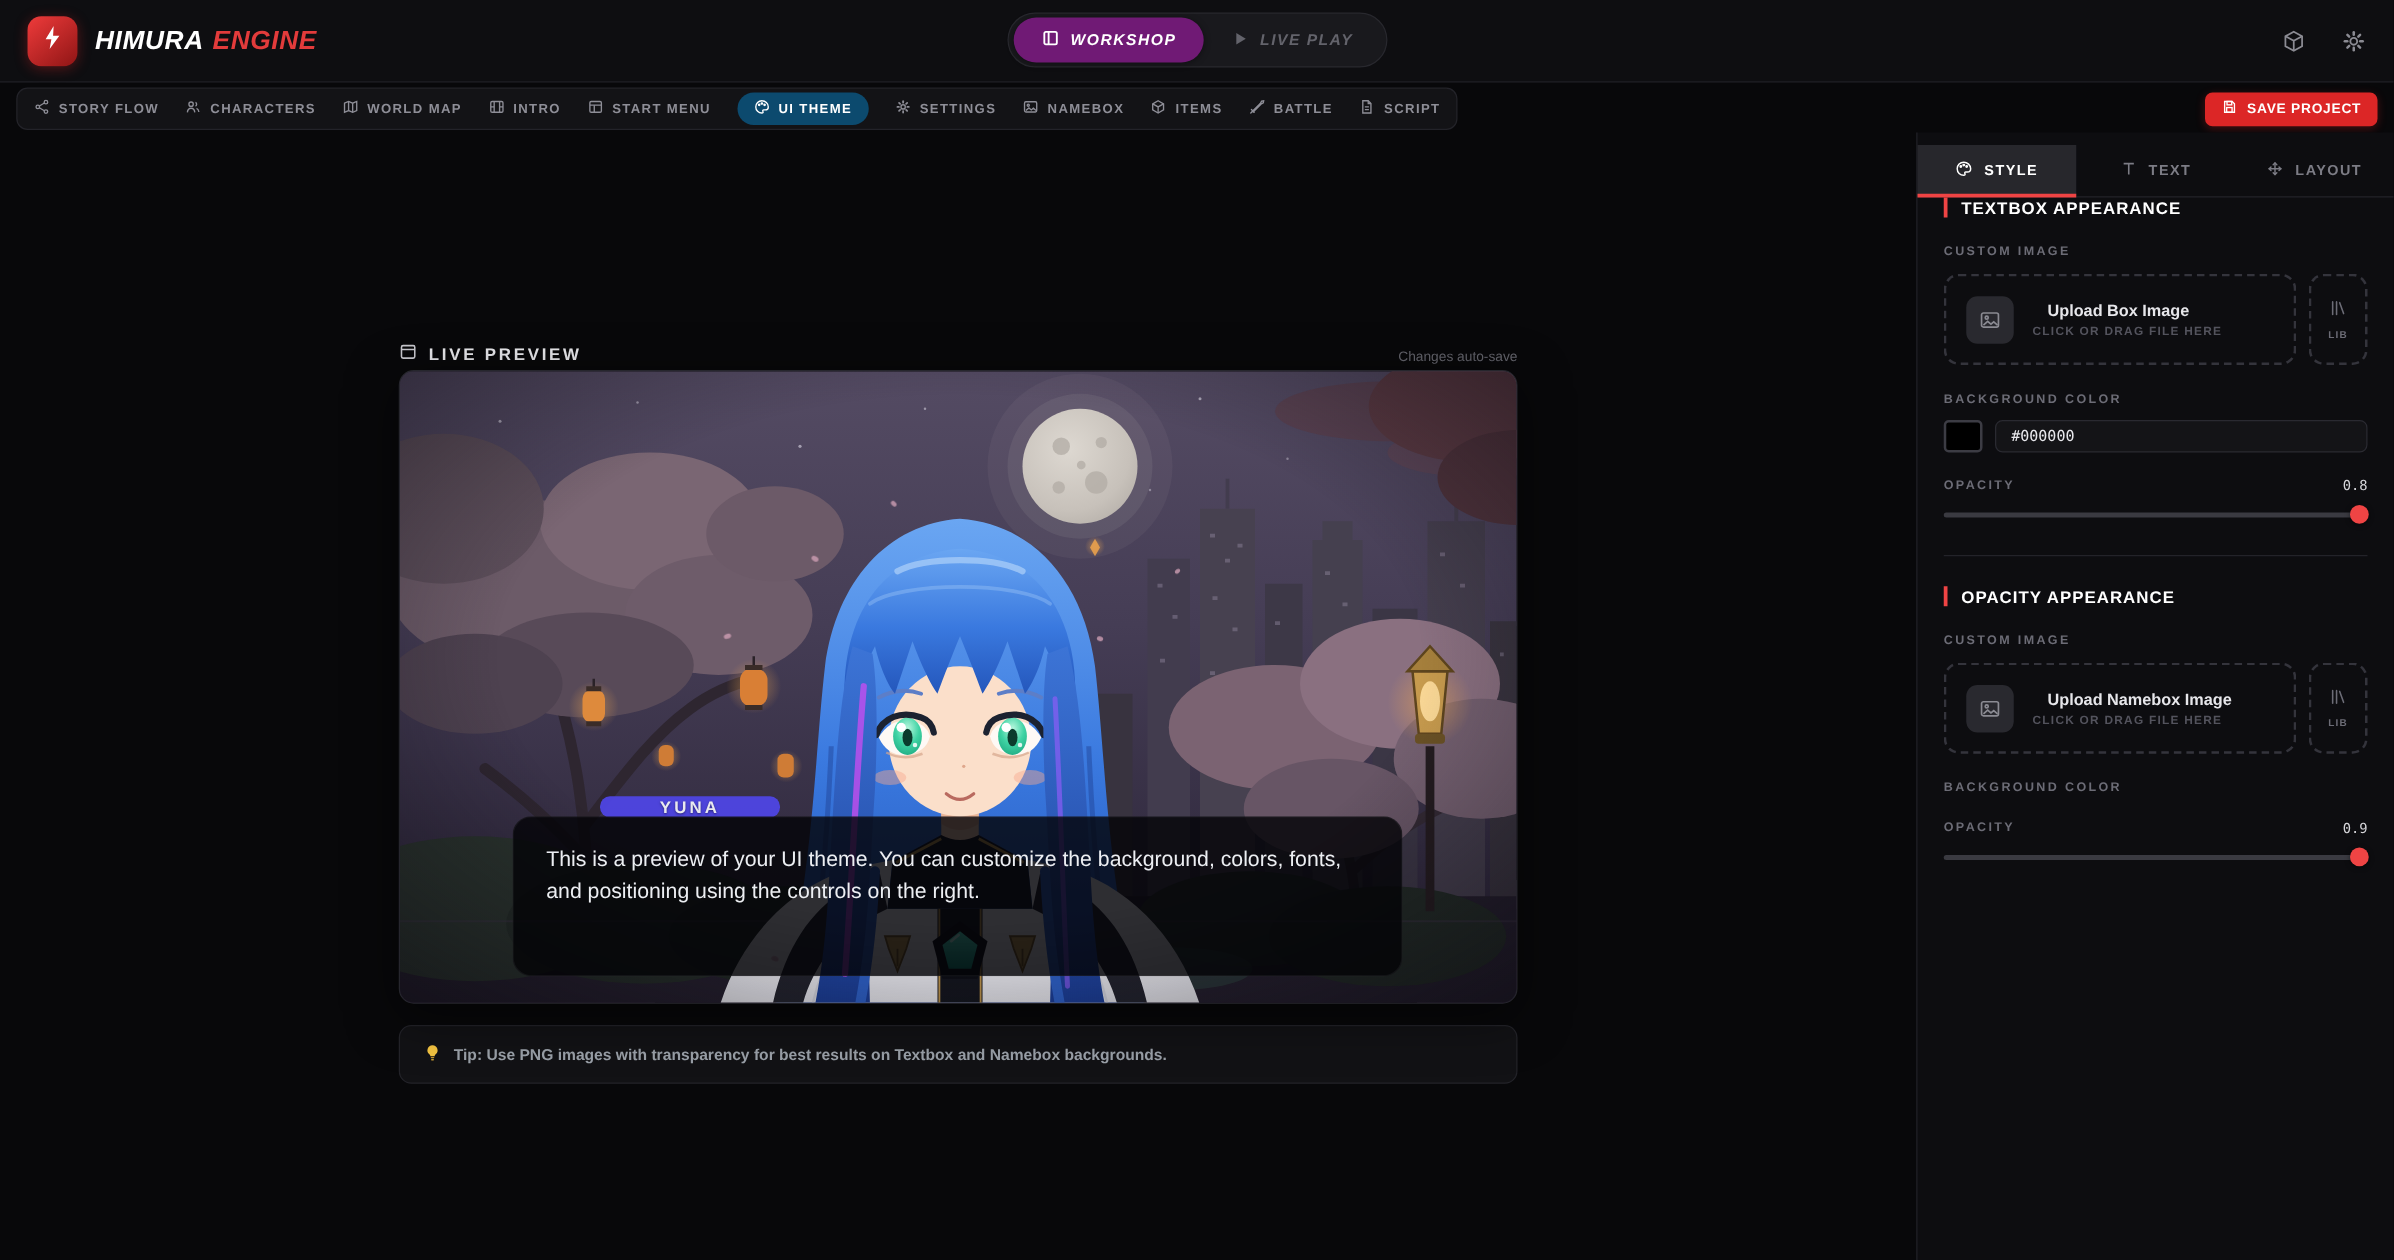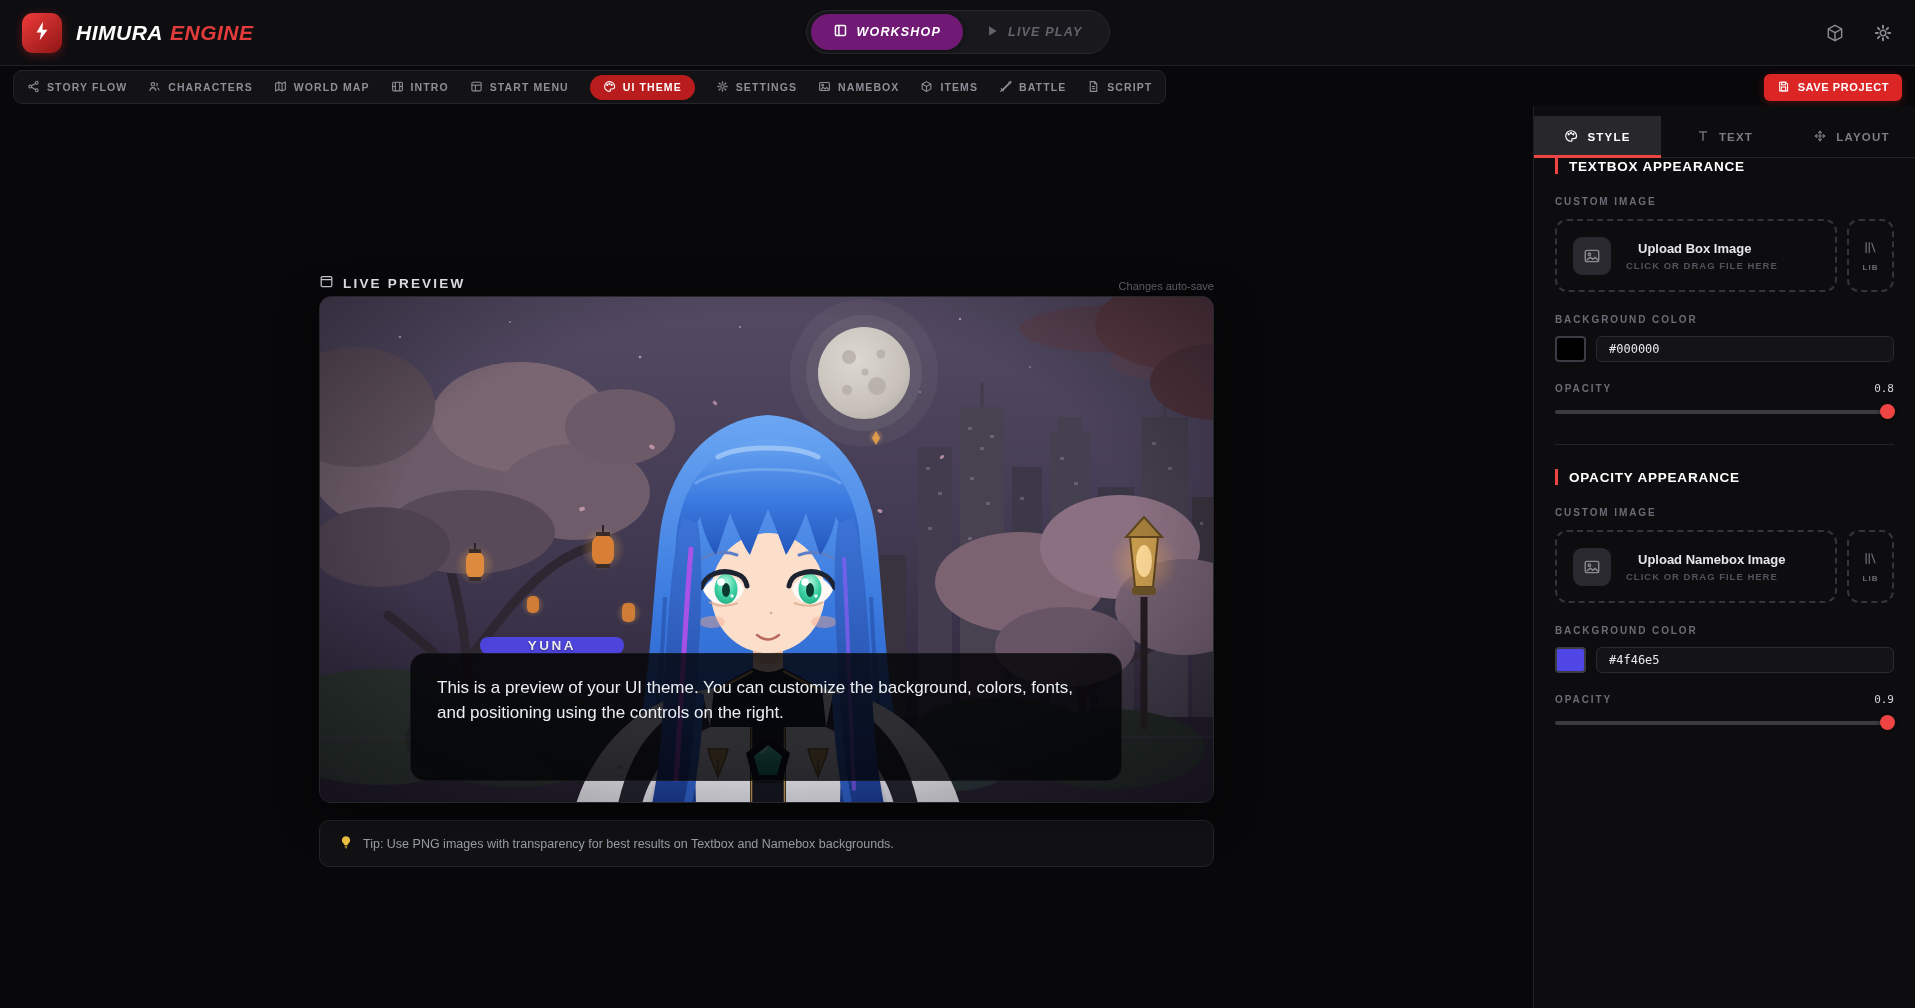--- a/index.html
+++ b/index.html
@@ -27,21 +27,21 @@
   .top-icons { margin-left:auto; display:flex; align-items:center; gap:28px; color:#8b8b93; }
   .top-icons svg { display:block; cursor:pointer; }
 
   
   .navrow { height:38px; display:flex; align-items:center; padding:0 13px; margin-top:2px; }
   .nav-pill { display:flex; align-items:center; height:30px; background:#131316;
     border:1px solid #232329; border-radius:9px; padding:16px 13px; gap:21px; }
   .nav-item { display:flex; align-items:center; gap:7px; color:#8e8e97;
     font-size:10.5px; font-weight:800; letter-spacing:1.1px; cursor:pointer; white-space:nowrap; }
   .nav-item svg { flex:none; }
-  .nav-item.active { background:#b91c1c; color:#fff; border-radius:14px; padding:5px 13px; }
+  .nav-item.active { background:#0c4a6e; color:#fff; border-radius:14px; padding:5px 13px; }
   .save-btn { margin-left:auto; display:flex; align-items:center; gap:8px; background:#dc2626;
     color:#fff; font-size:11px; font-weight:800; letter-spacing:.6px; height:27px;
     padding:0 13px; border-radius:6px; cursor:pointer; box-shadow:0 2px 8px rgba(220,38,38,.3); }
 
   
   .content { display:flex; height:902px; }
   .main { width:1533px; padding-top:164px; }
   .col { width:895px; margin:0 auto; }
 
   .prev-head { display:flex; align-items:flex-end; justify-content:space-between;
@@ -58,21 +58,21 @@
     border-radius:8px; opacity:.94; display:flex; align-items:center; justify-content:center; }
   .namebox span { color:#f5f5fa; font-size:13.5px; font-weight:800; letter-spacing:2.5px;
     text-shadow:0 1px 2px rgba(0,0,0,.5); line-height:14px; }
   .textbox { position:absolute; left:90px; top:356px; width:712px; height:128px;
     background:rgba(4,4,7,.82); border:1px solid rgba(255,255,255,.05);
     border-radius:15px; padding:21px 26px 0 26px; }
   .textbox p { color:#eceef2; font-size:17px; line-height:25px; max-width:660px; }
 
   .tipbox { margin-top:17px; height:47px; border-radius:10px; background:#121215;
     border:1px solid #232329; display:flex; align-items:center; gap:10px; padding:0 19px;
-    color:#9aa0a8; font-size:12.5px; }
+    color:#9aa0a8; font-size:12.5px;font-weight:bold; }
 
   
   .sidebar { width:382px; background:#0d0d10; border-left:1px solid #202026; padding-top:10px; }
   .side-tabs { display:flex; height:42px; border-bottom:1px solid #232329; }
   .side-tab { flex:1; display:flex; align-items:center; justify-content:center; gap:9px;
     color:#7c7c85; font-size:11.5px; font-weight:800; letter-spacing:1.2px; cursor:pointer;
     position:relative; }
   .side-tab.active { background:#27272c; color:#fff; }
   .side-tab.active::after { content:""; position:absolute; left:0; right:0; bottom:-1px;
     height:3px; background:#ef4444; }
@@ -649,24 +649,20 @@
           </div>
         </div>
         <div class="lib-box">
           <span><svg width="15" height="15" viewBox="0 0 24 24" fill="none" stroke="currentColor" stroke-width="2" stroke-linecap="round">
                 <path d="M5 4v16M10 4v16M14 5l5 14"></path>
               </svg></span>
           <span class="lib-t">LIB</span>
         </div>
       </div>
       <div class="lbl">BACKGROUND COLOR</div>
-      <div class="color-row">
-        <div class="swatch" style="background: rgb(79, 70, 229);"></div>
-        <input class="hex-input" type="text" readonly="" value="#4f46e5" style="">
-      </div>
       <div class="op-row">
         <div class="lbl" style="margin-top:0">OPACITY</div>
         <div class="op-val mono">0.9</div>
       </div>
       <div class="slider">
         <div class="track"></div>
         <div class="thumb"></div>
       </div>
     </div>
   </aside>

